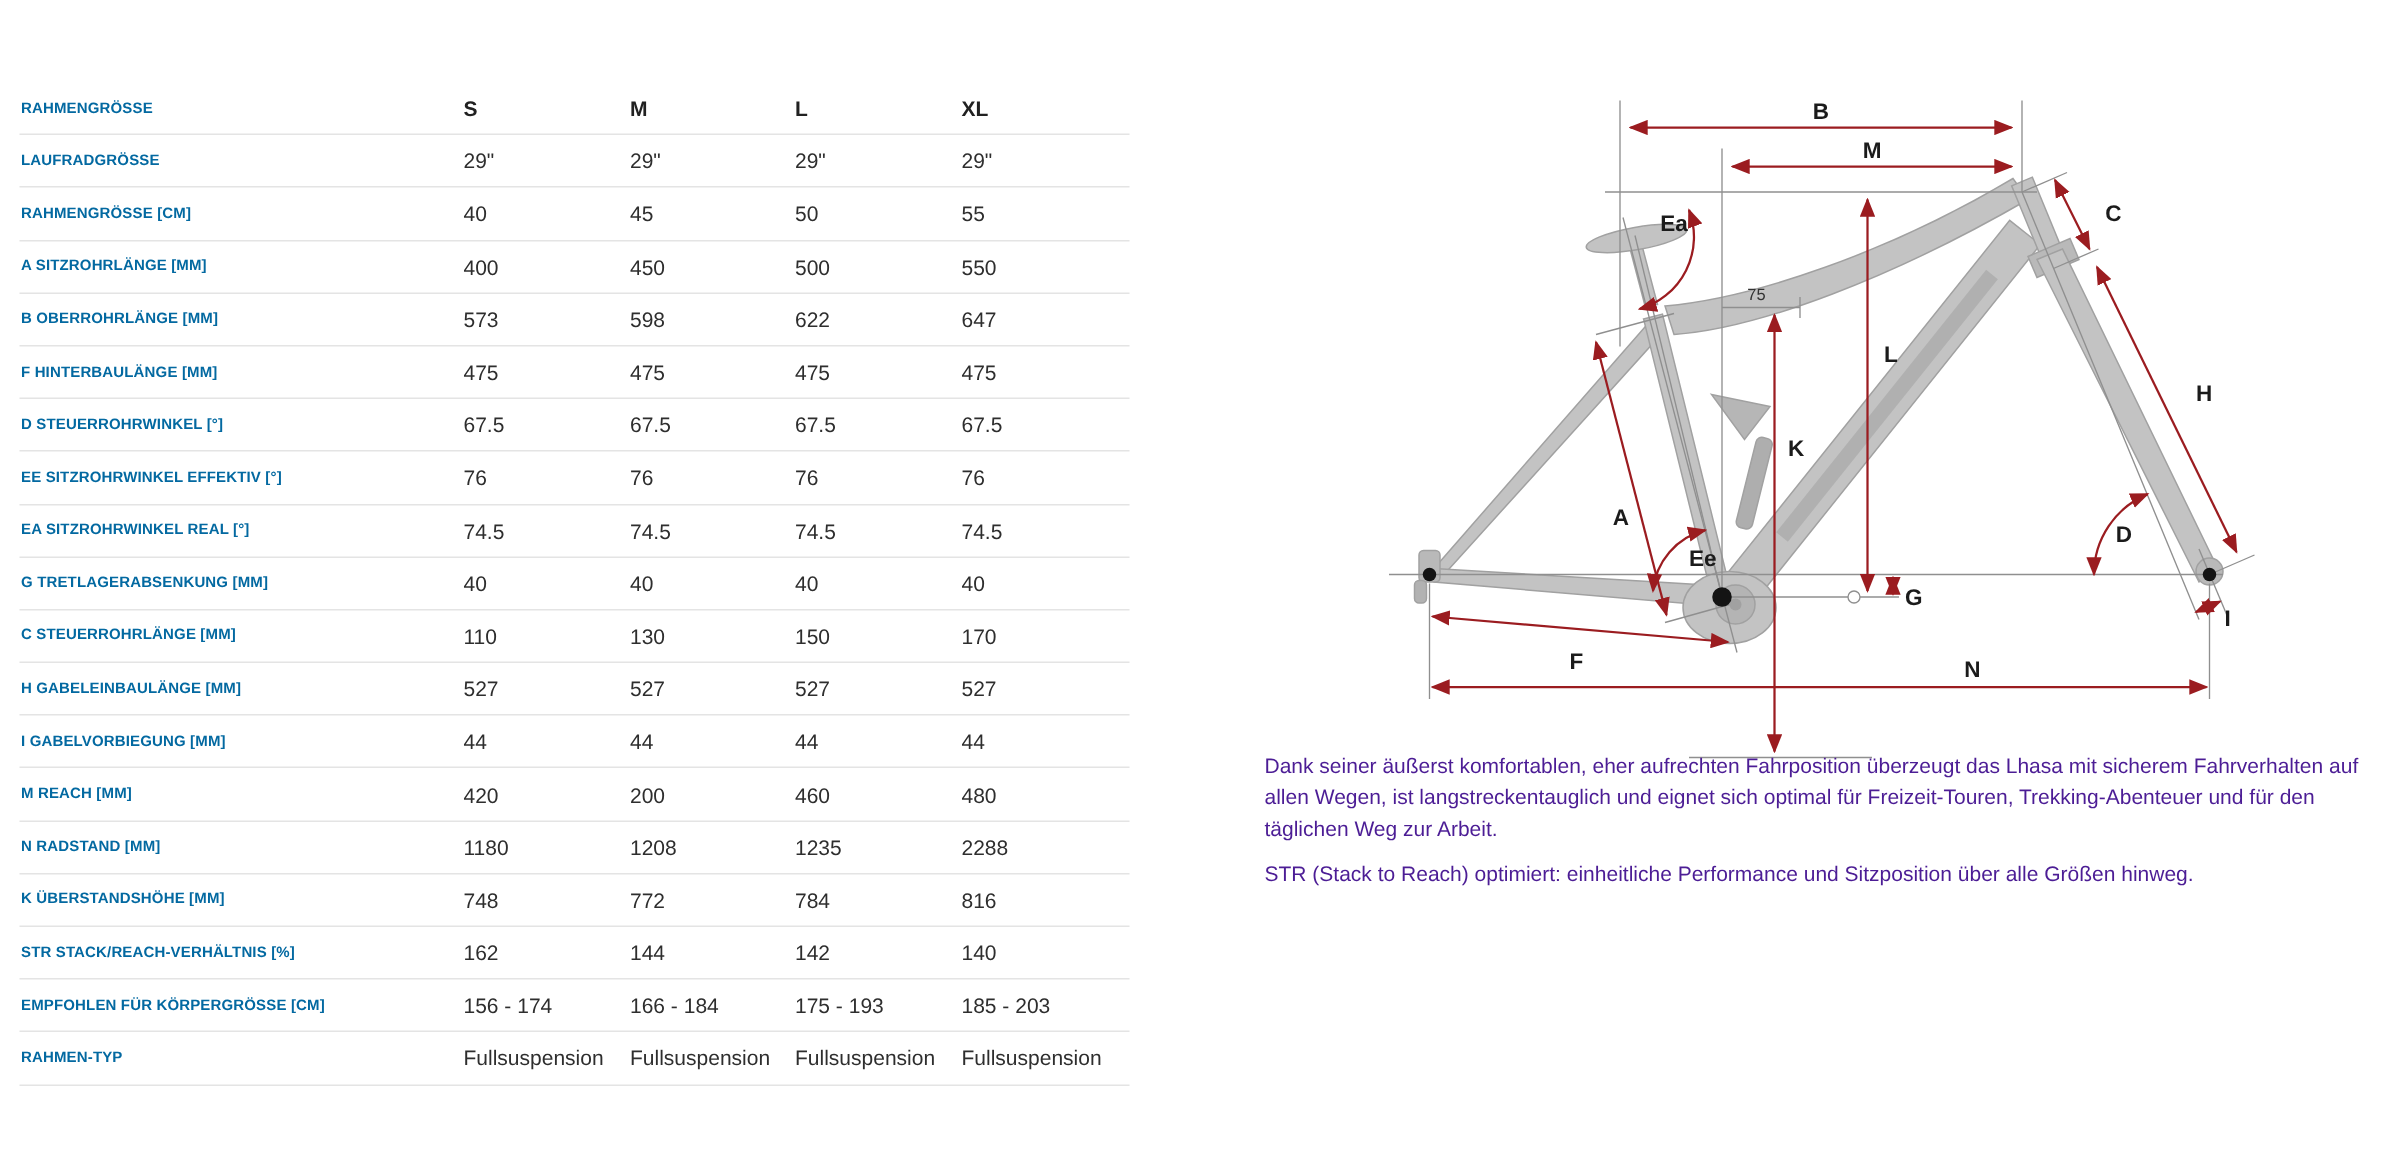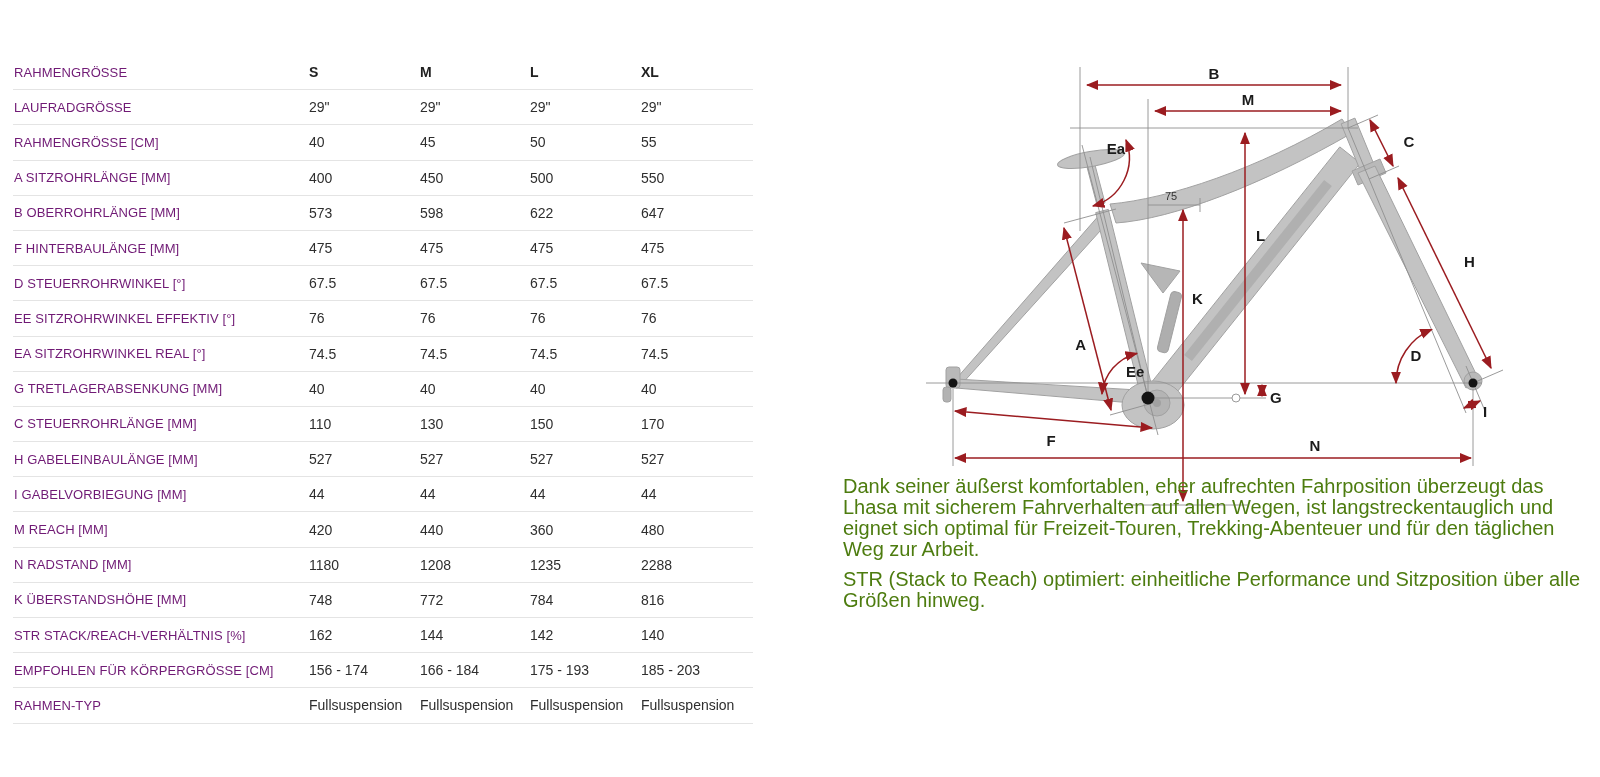--- a/index.html
+++ b/index.html
@@ -5,29 +5,29 @@
   html,body{margin:0;padding:0;background:#ffffff;width:1600px;height:777px;overflow:hidden;
     font-family:"Liberation Sans",sans-serif;-webkit-font-smoothing:antialiased;}
   .page{position:relative;width:1600px;height:777px;background:#fff;}
 
   
   .geo-table{position:absolute;left:13px;top:55px;width:740px;}
   .trow{display:grid;grid-template-columns:296px 111px 110px 111px 1fr;
         align-items:center;height:35.2px;box-sizing:border-box;
         border-bottom:1px solid #e4e4e4;}
   .trow.header{border-bottom:1px solid #e4e4e4;}
-  .tlabel{font-size:13px;font-weight:normal;color:#701a75;letter-spacing:.1px;
+  .tlabel{font-size:10px;font-weight:bold;color:#0369a1;letter-spacing:.1px;
           text-transform:uppercase;white-space:nowrap;padding-left:1px;}
   .tval{font-size:14px;color:#2e2e2e;white-space:nowrap;}
   .trow.header .tval{font-weight:bold;color:#212121;font-size:14px;}
 
   
   .diagram-wrap{position:absolute;left:858px;top:53px;width:702px;height:462px;}
-  .desc{position:absolute;left:843px;top:476px;width:754px;color:#4d7c0f;
-        font-size:20px;line-height:21px;}
+  .desc{position:absolute;left:843px;top:500px;width:754px;color:#4c1d95;
+        font-size:14px;line-height:21px;}
   .desc p{margin:0 0 9px 0;}
 
   svg text{font-family:"Liberation Sans",sans-serif;font-weight:bold;
            font-size:15px;fill:#1b1b1b;}
   svg text.small{font-weight:normal;font-size:11px;fill:#333;}
 </style>
 </head>
 <body>
 
 <div class="page">
@@ -120,22 +120,22 @@
       <div class="trow">
         <span class="tlabel">I GABELVORBIEGUNG [MM]</span>
         <span class="tval">44</span>
         <span class="tval">44</span>
         <span class="tval">44</span>
         <span class="tval">44</span>
       </div>
       <div class="trow">
         <span class="tlabel">M REACH [MM]</span>
         <span class="tval">420</span>
-        <span class="tval">440</span>
-        <span class="tval">360</span>
+        <span class="tval">200</span>
+        <span class="tval">460</span>
         <span class="tval">480</span>
       </div>
       <div class="trow">
         <span class="tlabel">N RADSTAND [MM]</span>
         <span class="tval">1180</span>
         <span class="tval">1208</span>
         <span class="tval">1235</span>
         <span class="tval">2288</span>
       </div>
       <div class="trow">

